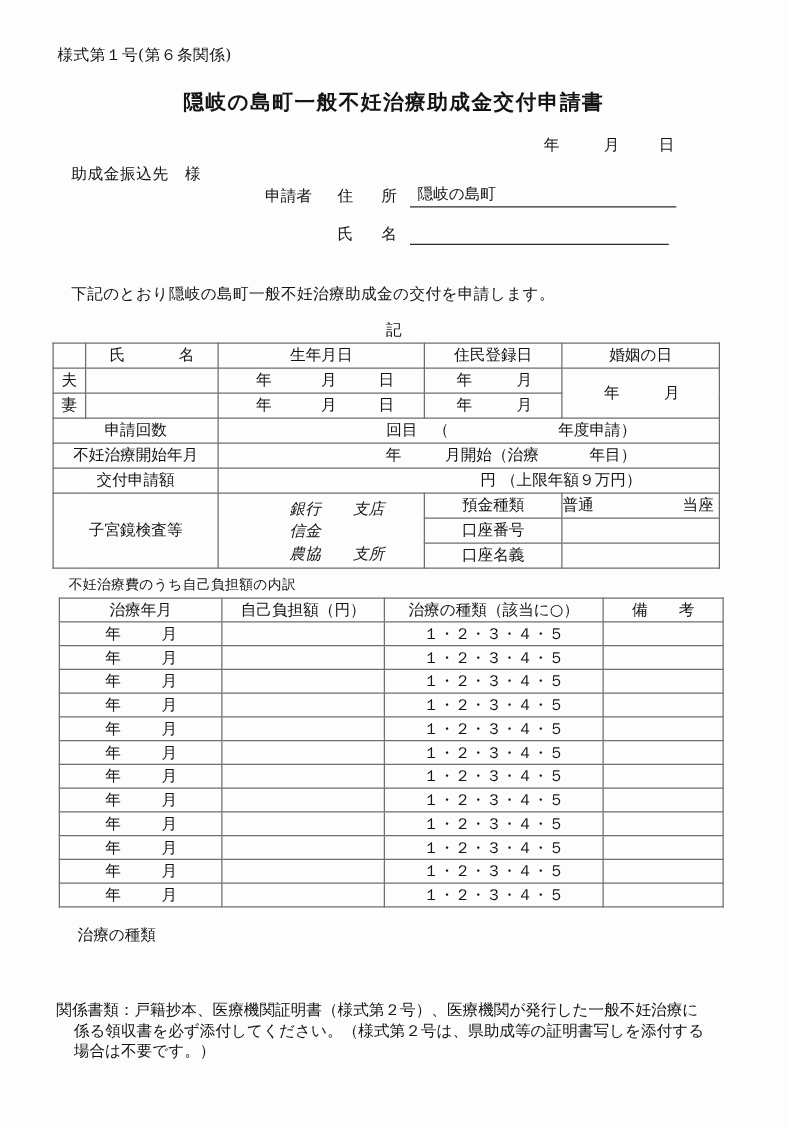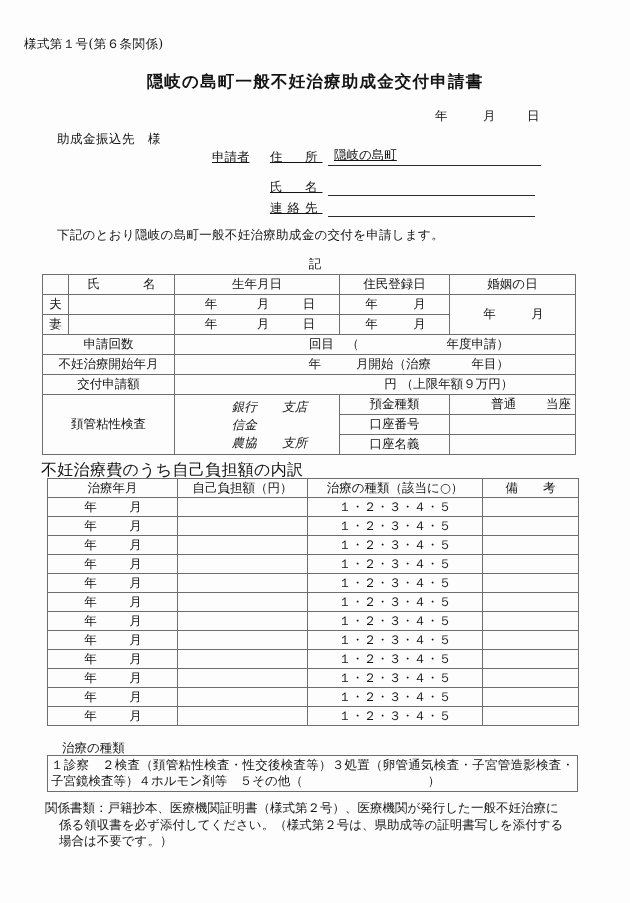--- a/index.html
+++ b/index.html
@@ -18,21 +18,21 @@
   }
   .page {
     position: absolute;
     left: 0; top: 0;
     width: 630px; height: 903px;
   }
 
   
   .form-no {
     position: absolute;
-    left: 24px; top: 36px;
+    left: 46px; top: 36px;
     font-size: 12.5px;
     letter-spacing: 0.4px;
   }
   .doc-title {
     position: absolute;
     left: 0; top: 71px;
     width: 630px;
     text-align: center;
     font-size: 16.5px;
     font-weight: bold;
@@ -59,21 +59,20 @@
 
   .applicant-block {
     position: absolute;
     left: 212px; top: 145px;
     font-size: 12.5px;
   }
   .ab-row {
     display: flex;
     align-items: flex-end;
     height: 21px;
-    text-decoration: underline;
   }
   .ab-row.gap { margin-top: 9px; }
   .ab-lead {
     width: 58px;
     white-space: nowrap;
   }
   .ab-label {
     width: 58px;
     letter-spacing: 5px;
     white-space: nowrap;
@@ -166,27 +165,27 @@
     display: flex;
     justify-content: center;
     height: 18px;
     line-height: 18px;
   }
   .bank-row .bk { width: 92px; text-align: right; }
   .bank-row .br { width: 86px; text-align: center; padding-right: 6px; }
 
   .kind-line { display: flex; justify-content: center; }
   .kind-line i { font-style: normal; display: inline-block; }
-  .kind-line .k1 { width: 92px; text-align: right; }
+  .kind-line .k1 { width: 92px; text-align: left; }
   .kind-line .k2 { width: 76px; text-align: right; padding-right: 4px; }
 
   .sub-caption {
     position: absolute;
-    left: 41px; top: 460px;
-    font-size: 16px;
+    left: 55px; top: 460px;
+    font-size: 11px;
     letter-spacing: 0.3px;
   }
 
   #table-breakdown {
     position: absolute;
     left: 47px; top: 478px;
     width: 531px;
   }
   #table-breakdown td { height: 18px; }
   .ym2 { display: flex; justify-content: center; }
@@ -246,25 +245,20 @@
     <div class="ab-row">
       <span class="ab-lead">申請者</span>
       <span class="ab-label">住　所</span>
       <span class="ab-rule">隠岐の島町</span>
     </div>
     <div class="ab-row gap">
       <span class="ab-lead"></span>
       <span class="ab-label">氏　名</span>
       <span class="ab-rule empty"></span>
     </div>
-    <div class="ab-row">
-      <span class="ab-lead"></span>
-      <span class="ab-label">連絡先</span>
-      <span class="ab-rule empty"></span>
-    </div>
   </div>
 
   <div class="intro">下記のとおり隠岐の島町一般不妊治療助成金の交付を申請します。</div>
 
   <div class="ki-mark">記</div>
 
   <table id="table-main">
     <colgroup>
       <col style="width:26px">
         <col style="width:106px">
@@ -342,21 +336,21 @@
       <tr>
         <td colspan="2">交付申請額</td>
         <td colspan="3">
           <span class="amt-line">
             <i class="p1">円</i>
             <i class="p2">（上限年額９万円）</i>
           </span>
         </td>
       </tr>
       <tr>
-        <td colspan="2" rowspan="3" class="bank-cell">頚管粘性検査</td>
+        <td colspan="2" rowspan="3" class="bank-cell">子宮鏡検査等</td>
         <td rowspan="3" class="bank-cell">
           <span class="bank-grid">
             <span class="bank-row">
               <i class="bk">銀行</i>
               <i class="br">支店</i>
             </span>
             <span class="bank-row">
               <i class="bk">信金</i>
               <i class="br"></i>
             </span>
@@ -530,21 +524,20 @@
             </span>
           </td>
           <td></td>
           <td>１・２・３・４・５</td>
           <td></td>
         </tr>
       </tbody>
   </table>
 
   <div class="kinds-caption">治療の種類</div>
-  <div class="kinds-box">１診察　２検査（頚管粘性検査・性交後検査等）３処置（卵管通気検査・子宮管造影検査・子宮鏡検査等）４ホルモン剤等　５その他（　　　　　　　　　　）</div>
 
   <div class="notes">
     <span class="nl">関係書類：戸籍抄本、医療機関証明書（様式第２号）、医療機関が発行した一般不妊治療に</span>
     <span class="nl ind">係る領収書を必ず添付してください。（様式第２号は、県助成等の証明書写しを添付する</span>
     <span class="nl ind">場合は不要です。）</span>
   </div>
 
 </div>
 
 </body></html>

